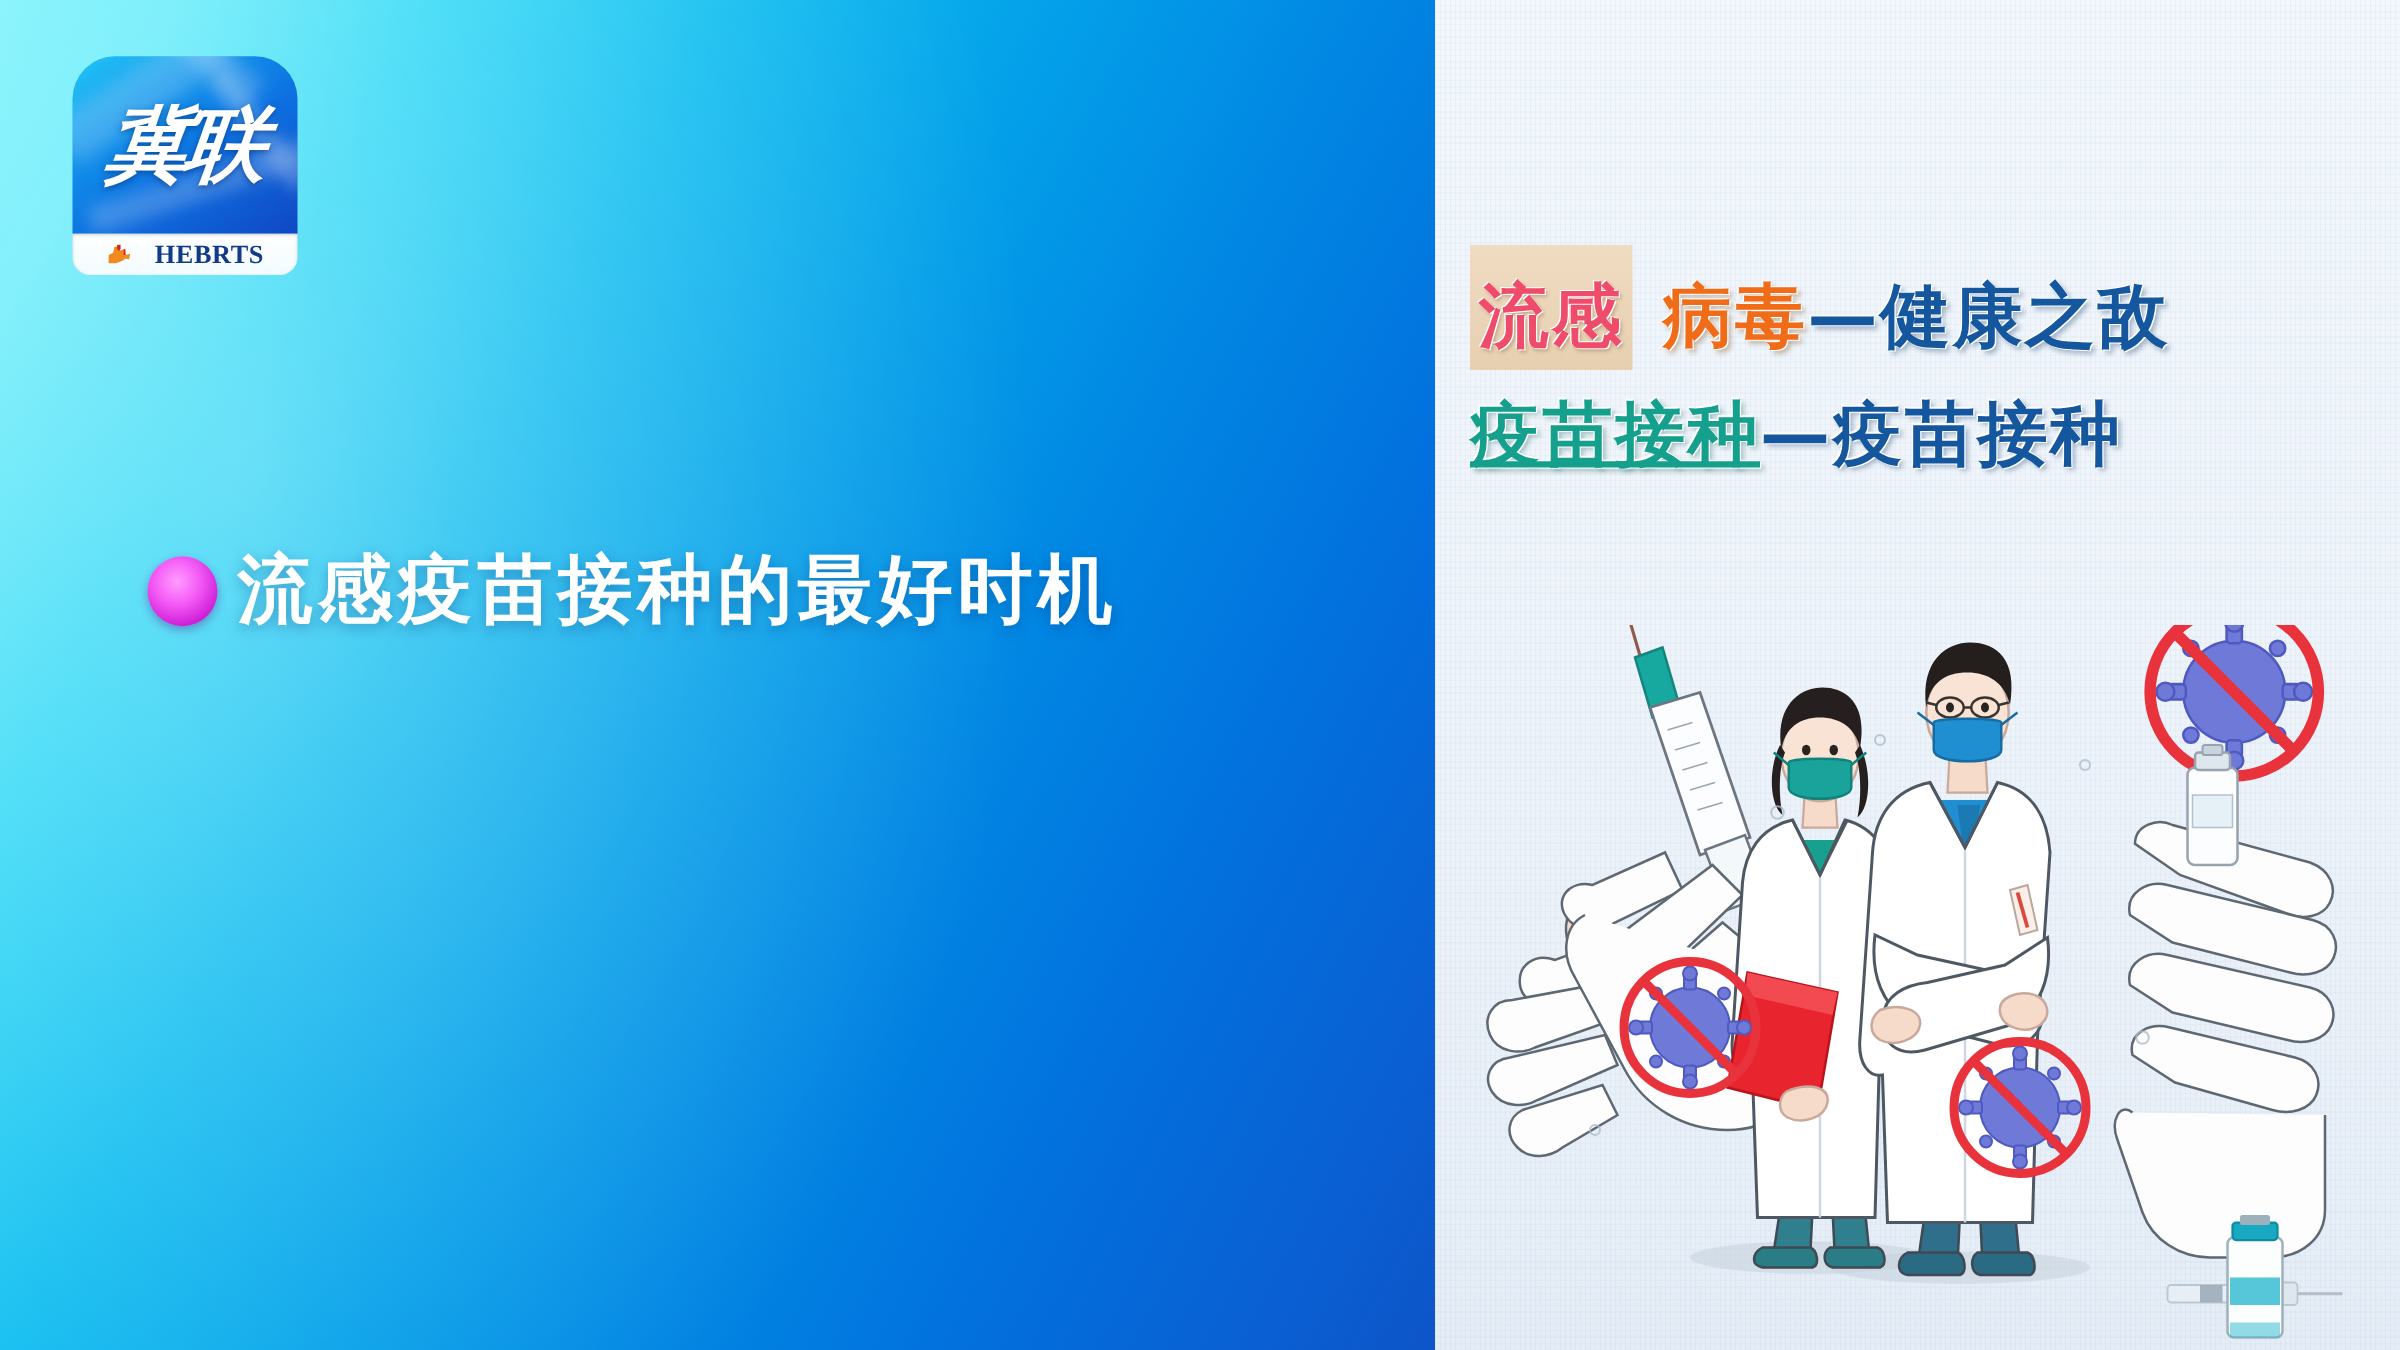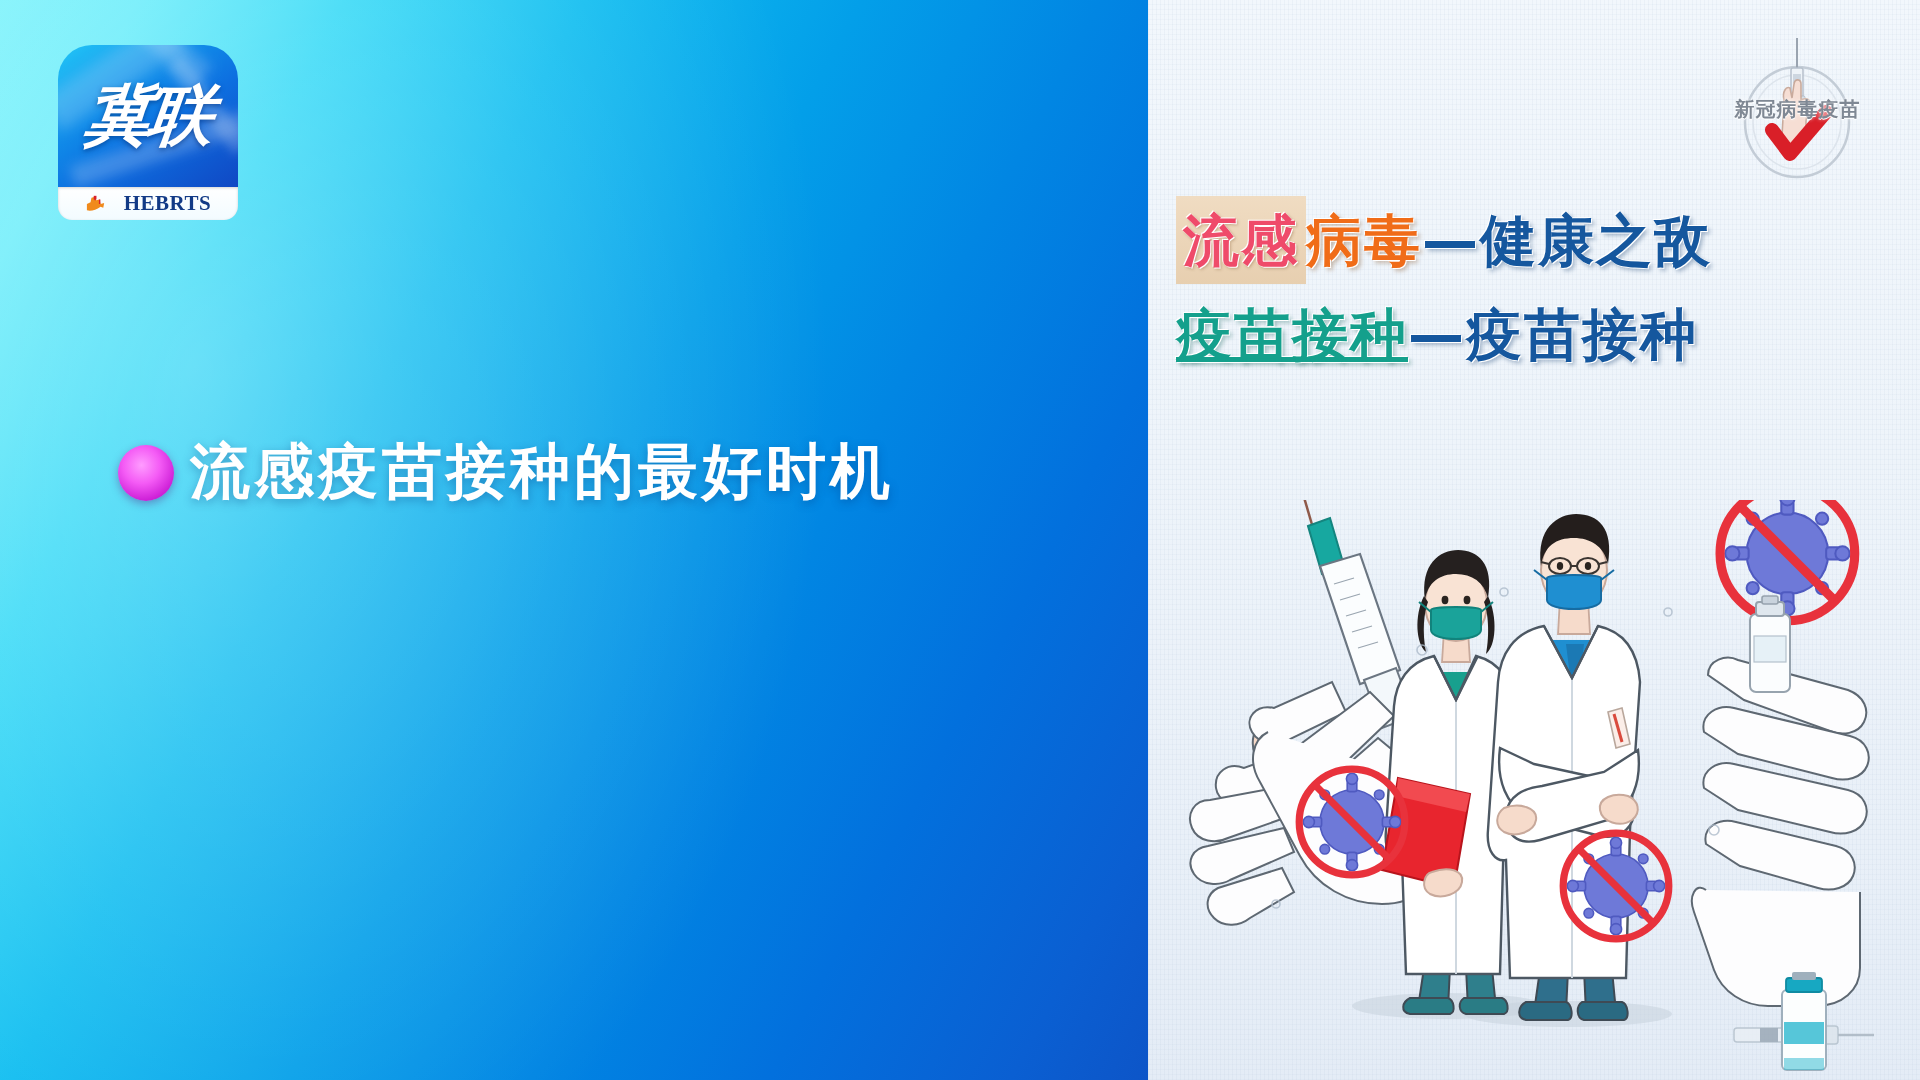--- a/index.html
+++ b/index.html
@@ -105,24 +105,24 @@
   
   .right-head{position:absolute;left:28px;top:196px;width:716px;}
   .rh-line{display:flex;align-items:baseline;white-space:nowrap;}
   .rh-line + .rh-line{margin-top:14px;}
   .rh{
     font-family:"DejaVu Sans","Liberation Sans",sans-serif;
     font-weight:700;font-size:56px;letter-spacing:2px;
   }
   .rh-hl{
     background:linear-gradient(180deg,#f0dcc2 0%,#e7cfb0 100%);
-    color:#ef4b6a;padding:8px 7px 4px 7px;
+    color:#ef4b6a;padding:20px 7px 4px 7px;
     text-shadow:1px 1px 0 #fff,-1px -1px 0 #fff,2px 2px 3px rgba(120,80,40,.35);
   }
-  .rh-orange{color:#f06c18;text-shadow:1px 1px 0 #fff,-1px -1px 0 #fff,3px 3px 4px rgba(120,70,20,.35);}
+  .rh-orange{color:#f06c18;text-shadow:1px 1px 0 #fff,-1px -1px 0 #fff,3px 3px 4px rgba(120,70,20,.35);margin-left:24px;}
   .rh-blue{color:#15579e;text-shadow:1px 1px 0 #fff,-1px -1px 0 #fff,3px 3px 4px rgba(20,60,110,.35);}
   .rh-teal{color:#14a08c;text-shadow:1px 1px 0 #fff,-1px -1px 0 #fff,3px 3px 4px rgba(10,90,80,.32);text-decoration:underline;}
 
   
   .illo{position:absolute;left:0;top:500px;width:772px;height:560px;}
   .illo svg{display:block;width:100%;height:100%;}
 
   
   .vial-wrap{position:absolute;right:40px;bottom:4px;width:150px;height:110px;}
 </style>
@@ -156,39 +156,20 @@
 
     <div class="headline-row">
       <span class="bullet-dot"></span>
       <span class="headline-text">流感疫苗接种的最好时机</span>
     </div>
   </div>
 
   <div class="right-panel">
     <div class="paper-tex"></div>
 
-    <div class="covid-badge">
-      <svg viewBox="0 0 150 150" width="150" height="150" aria-hidden="true">
-        <ellipse cx="75" cy="88" rx="52" ry="55" fill="none" stroke="#c3ccd6" stroke-width="2.5"></ellipse>
-        <ellipse cx="75" cy="88" rx="44" ry="47" fill="none" stroke="#dde4ec" stroke-width="1.5"></ellipse>
-        <g>
-          <line x1="75" y1="4" x2="75" y2="34" stroke="#9aa4b0" stroke-width="2"></line>
-          <rect x="69" y="34" width="12" height="30" rx="2" fill="#eef3f8" stroke="#b6c0cb" stroke-width="1.5"></rect>
-          <rect x="71" y="40" width="8" height="9" fill="#cdd6e0"></rect>
-          <rect x="67" y="62" width="16" height="5" rx="1.5" fill="#d6dee7" stroke="#b0bac6" stroke-width="1"></rect>
-        </g>
-        <g>
-          <path d="M62 66 C60 58 64 52 68 54 L70 64 L72 50 C73 44 79 45 79 50 L79 66
-                   C79 66 86 62 88 68 C90 74 84 80 84 88 L84 104 C84 112 78 116 72 116
-                   C64 116 60 110 60 102 Z" fill="#f6ded4" stroke="#c9aa9c" stroke-width="1.6"></path>
-        </g>
-        <path d="M50 96 L68 120 L104 78" fill="none" stroke="#d91f28" stroke-width="14" stroke-linecap="round" stroke-linejoin="round"></path>
-      </svg>
-      <div class="badge-label">新冠病毒疫苗</div>
-    </div>
 
     <div class="right-head">
       <div class="rh-line">
         <span class="rh rh-hl">流感</span>
         <span class="rh rh-orange">病毒</span>
         <span class="rh rh-blue">—健康之敌</span>
       </div>
       <div class="rh-line">
         <span class="rh rh-teal">疫苗接种</span>
         <span class="rh rh-blue">—疫苗接种</span>

